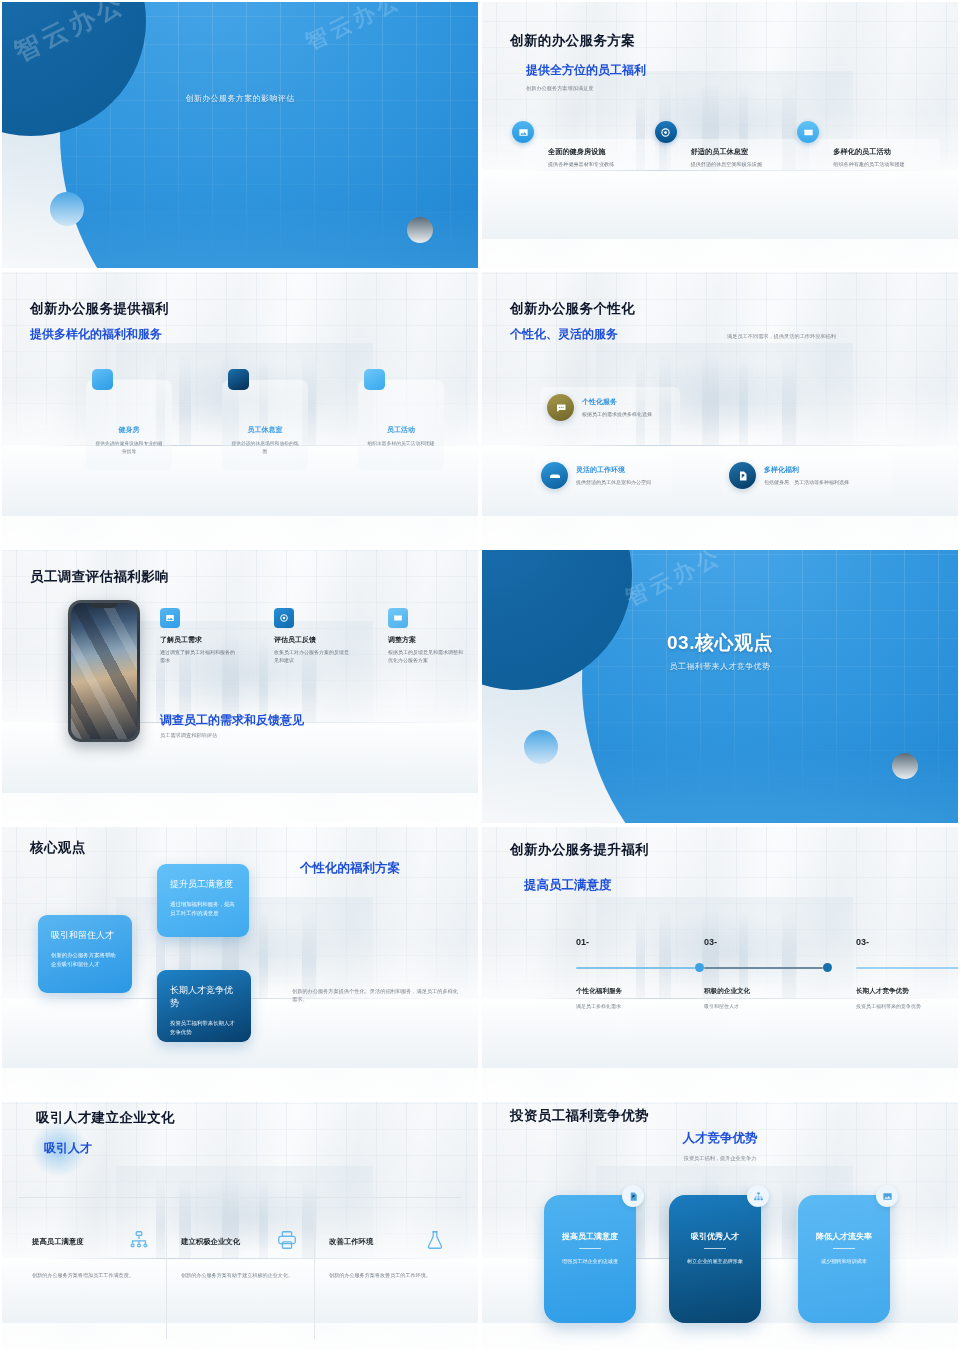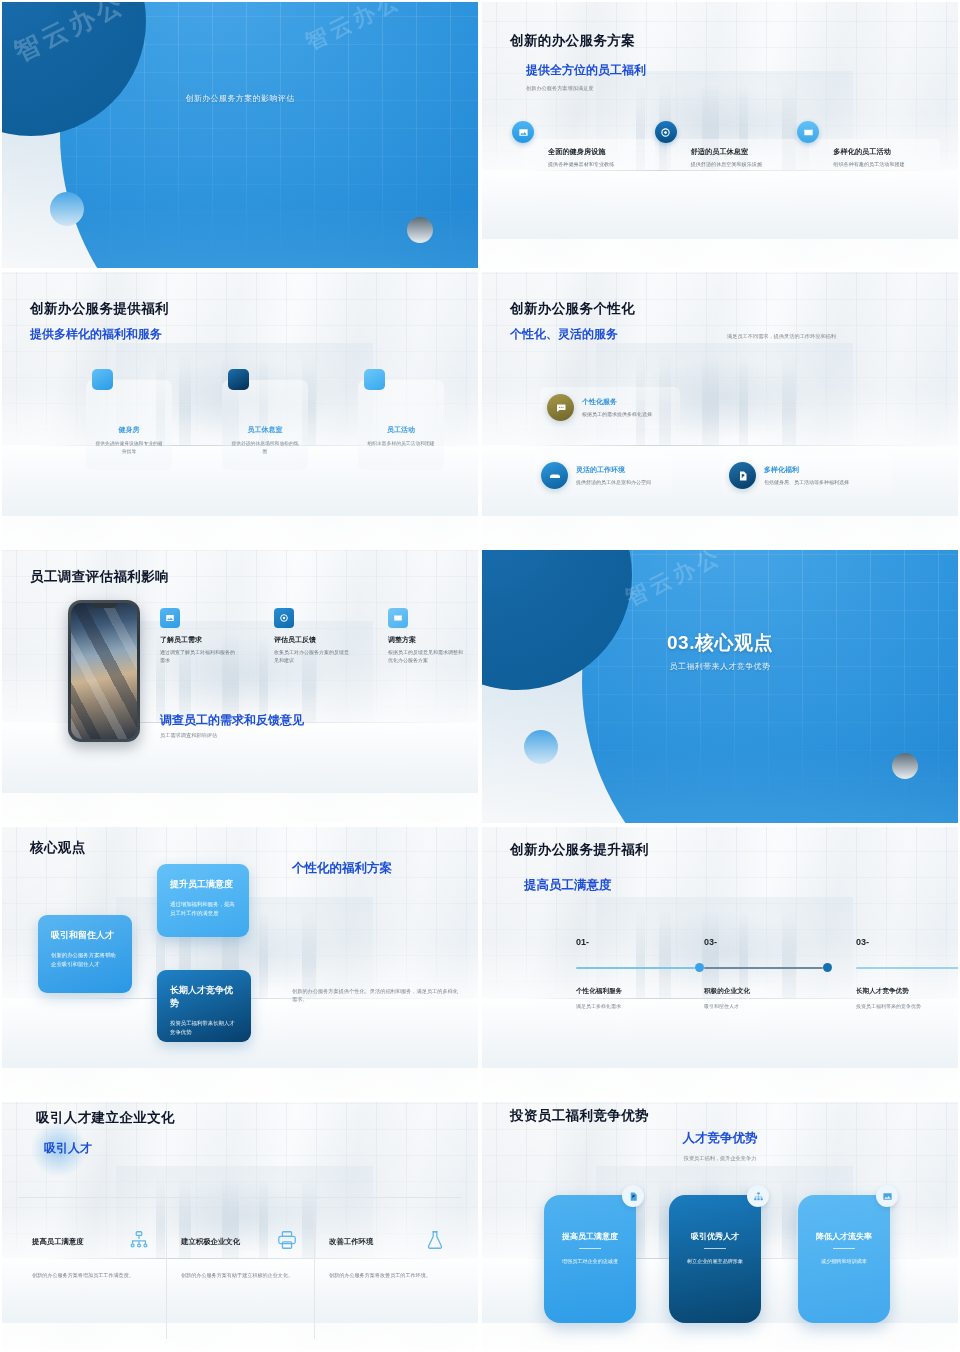--- a/index.html
+++ b/index.html
@@ -200,21 +200,21 @@
   .sq-item{ width:76px;}
   .sq-chip{ width:20px;height:20px;border-radius:4px; margin-bottom:7px;
             display:flex;align-items:center;justify-content:center;}
   .sq-chip svg{width:10px;height:10px;fill:#fff;}
   .sq-t{ font-size:7px;font-weight:bold;color:#1d2429;margin-bottom:3px;}
   .sq-d{ font-size:5px;color:#6f7880;line-height:1.65;}
 
   
   .kcard{ position:absolute; z-index:6; border-radius:9px; padding:14px 13px;
           box-shadow:0 5px 13px rgba(35,110,170,.26); color:#fff;}
-  .kcard .kt{ font-size:9px;font-weight:bold;margin-bottom:9px;}
+  .kcard .kt{ font-size:9px;font-weight:normal;margin-bottom:9px;}
   .kcard .kd{ font-size:5.4px;line-height:1.75;opacity:.95;}
 
   
   .tl-col{ position:absolute; z-index:6; width:128px;}
   .tl-num{ font-size:9px;font-weight:bold;color:#22272c;margin-bottom:16px;}
   .tl-bar{ position:relative; height:9px; margin-bottom:15px;}
   .tl-line{ position:absolute;left:0;right:9px;top:4px;height:1.6px;border-radius:2px;}
   .tl-dot{ position:absolute;right:0;top:0;width:9px;height:9px;border-radius:50%;}
   .tl-t{ font-size:6.6px;font-weight:bold;color:#1d2429;margin-bottom:7px;}
   .tl-d{ font-size:5px;color:#7b848d;}
@@ -489,21 +489,21 @@
       <div class="title-main">03.核心观点</div>
       <div class="title-sub">员工福利带来人才竞争优势</div>
     </div>
   </div>
 
   <div class="slide">
     <div class="photo-bg"></div>
     <div class="skyline"></div>
     <div class="floorline"></div>
     <div class="s-title" style="left:28px;top:12px;">核心观点</div>
-    <div class="s-head" style="left:290px;top:33px;font-size:12.5px;">个性化的福利方案</div>
+    <div class="s-head" style="left:298px;top:33px;font-size:12.5px;">个性化的福利方案</div>
     <div class="s-note" style="left:290px;top:160px;width:170px;">创新的办公服务方案提供个性化、灵活的福利和服务，满足员工的多样化需求。</div>
 
     <div class="kcard" style="left:36px;top:88px;width:94px;height:78px;background:linear-gradient(160deg,#5ab6f2,#2a97e4);">
       <div class="kt">吸引和留住人才</div>
       <div class="kd">创新的办公服务方案将帮助企业吸引和留住人才</div>
     </div>
     <div class="kcard" style="left:155px;top:37px;width:92px;height:73px;background:linear-gradient(160deg,#63c1f8,#3fa9ee);">
       <div class="kt">提升员工满意度</div>
       <div class="kd">通过增加福利和服务，提高员工对工作的满意度</div>
     </div>

